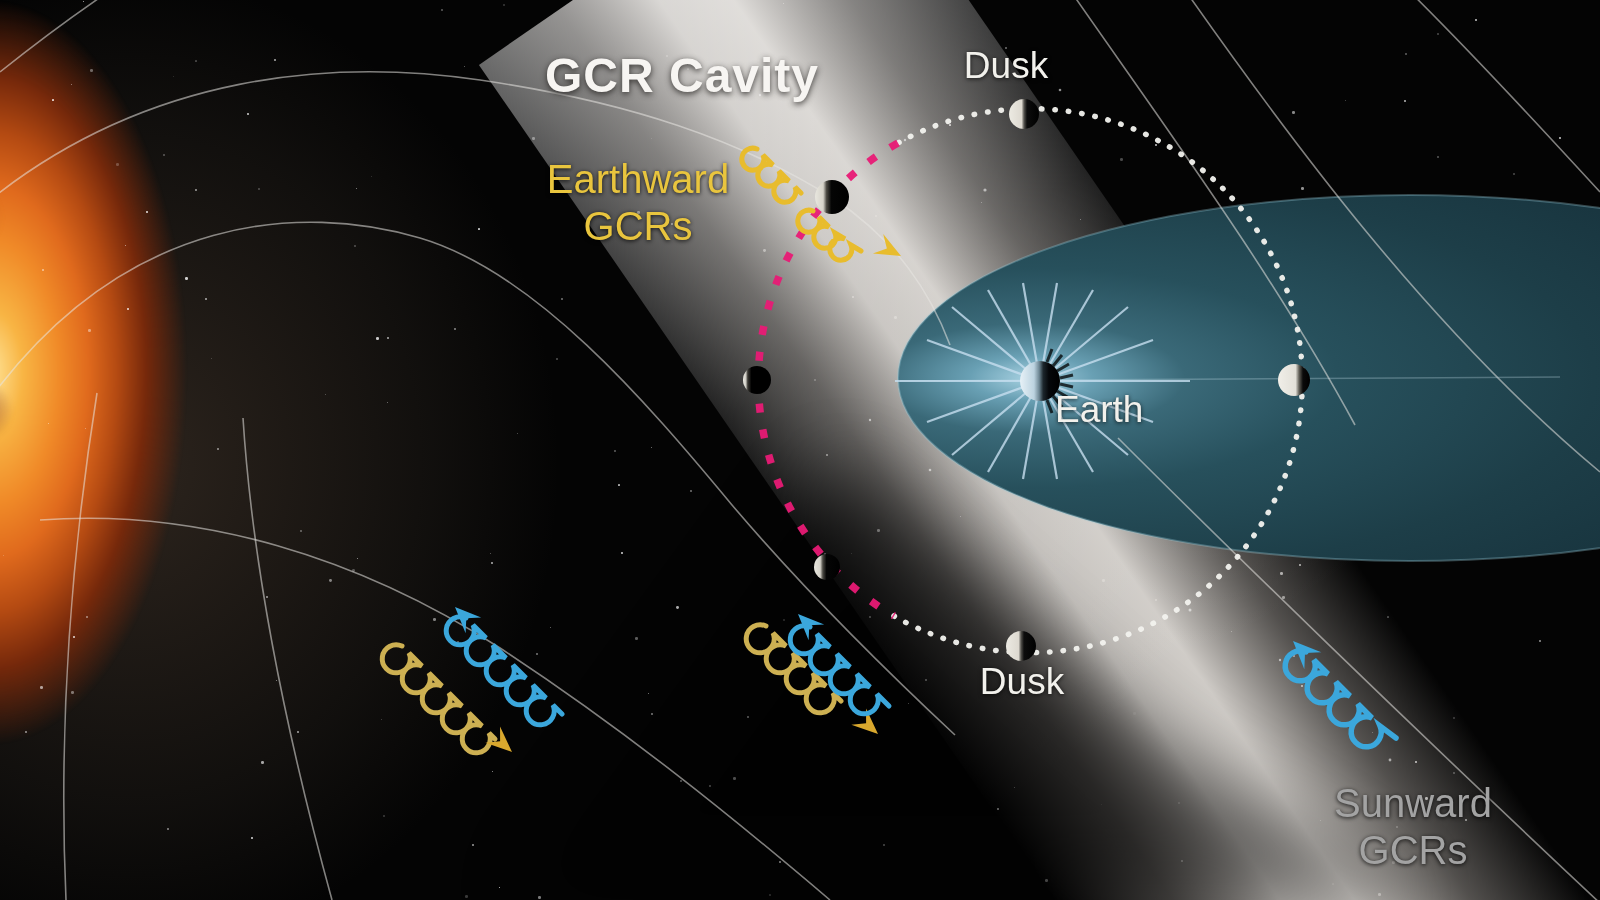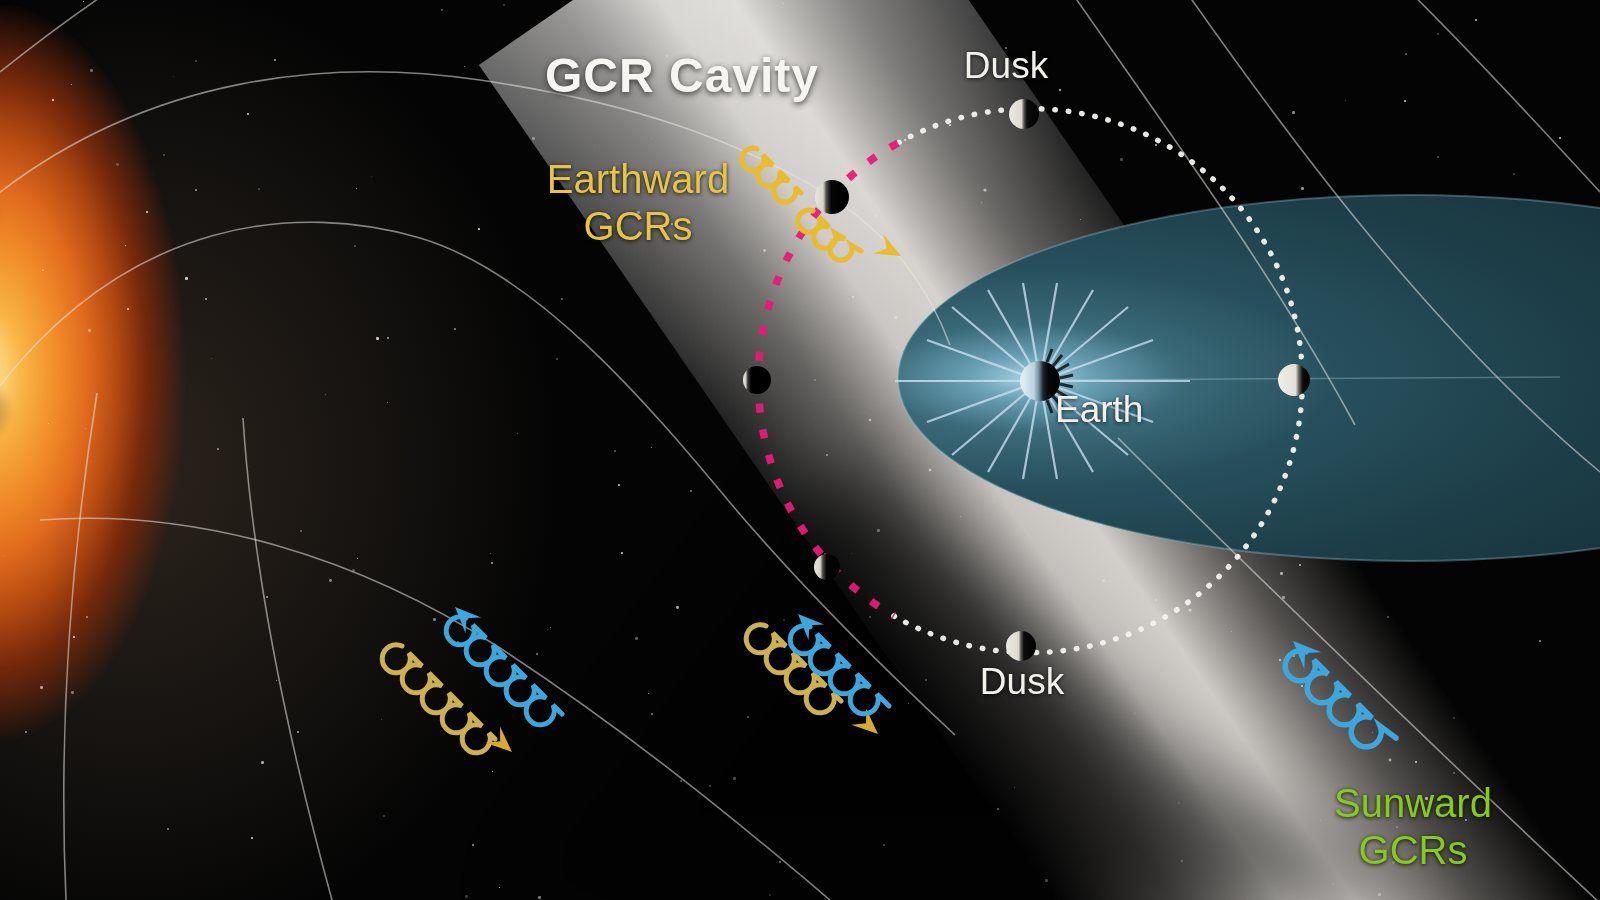--- a/index.html
+++ b/index.html
@@ -28,21 +28,21 @@
   svg.scene{position:absolute;left:0;top:0;}
   
   .lbl{position:absolute;color:#f2f1ec;white-space:nowrap;transform:translateX(-50%);
        text-shadow:0 1px 4px rgba(0,0,0,.75);line-height:1.1;}
   .lbl.left{transform:none;}
   .title{font-size:48px;font-weight:bold;color:#f7f5f2;letter-spacing:1px;
          text-shadow:0 2px 6px rgba(40,38,36,.9);}
   .phase{font-size:37px;}
   .ann{font-size:40px;text-align:center;line-height:1.18;text-shadow:0 1px 4px rgba(0,0,0,.85);}
   .ann.yellow{color:#e9c53e;}
-  .ann.blue{color:#84cc16;text-align:center;}
+  .ann.blue{color:#a3a3a3;text-align:center;}
 </style>
 </head>
 <body>
 
 <div id="stage">
 
   <div class="sun-glow"></div>
   <div class="sun-core"></div>
   <div class="sun-texture"></div>
 

